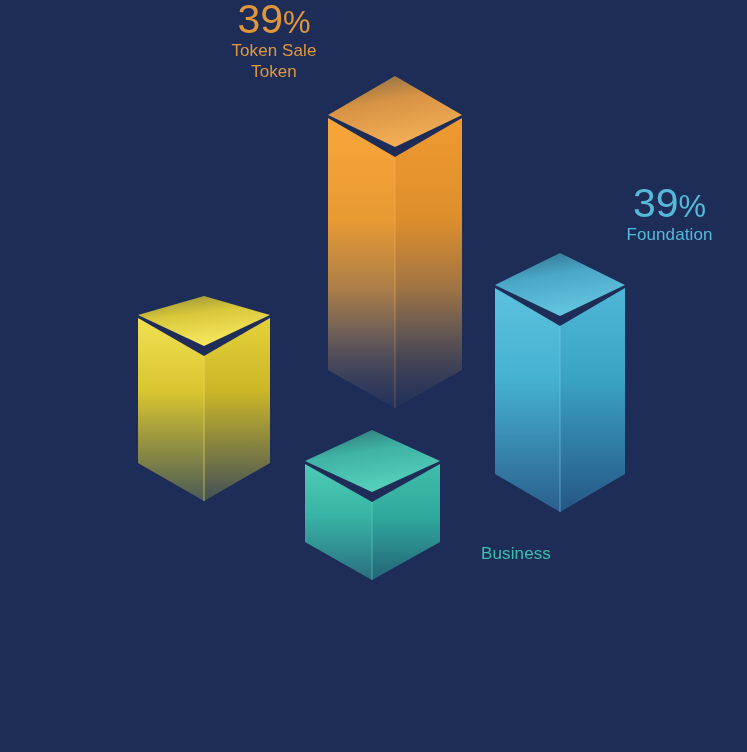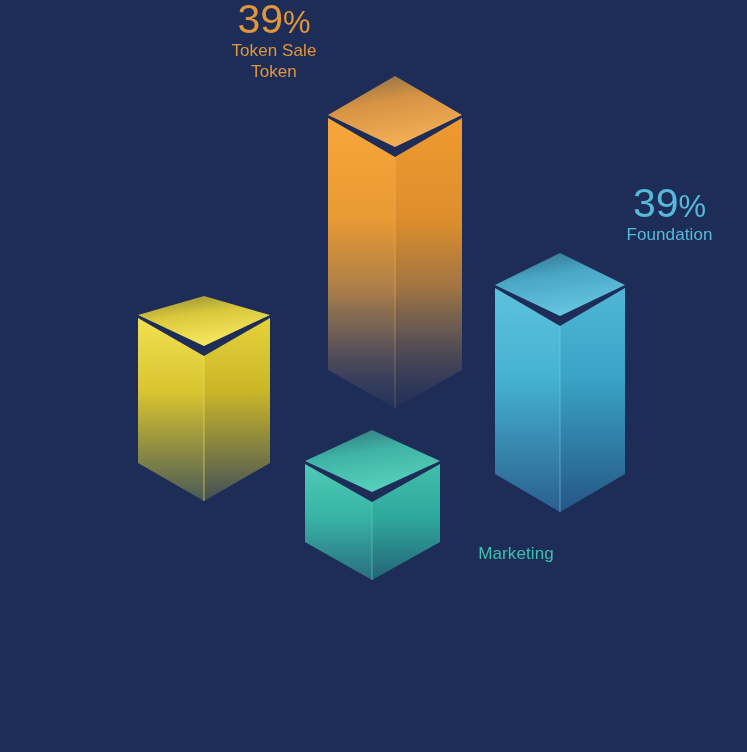--- a/index.html
+++ b/index.html
@@ -174,16 +174,16 @@
     <span class="cap">Token</span>
   </div>
 
 
   <div class="label c-cyan" id="label-foundation">
     <span class="pct"><span>39</span><span class="sym">%</span></span>
     <span class="cap">Foundation</span>
   </div>
 
   <div class="label c-teal" id="label-marketing">
-    <span class="cap">Marketing</span>
+    <span class="cap">Business</span>
   </div>
 
 </div>
 
 </body></html>

